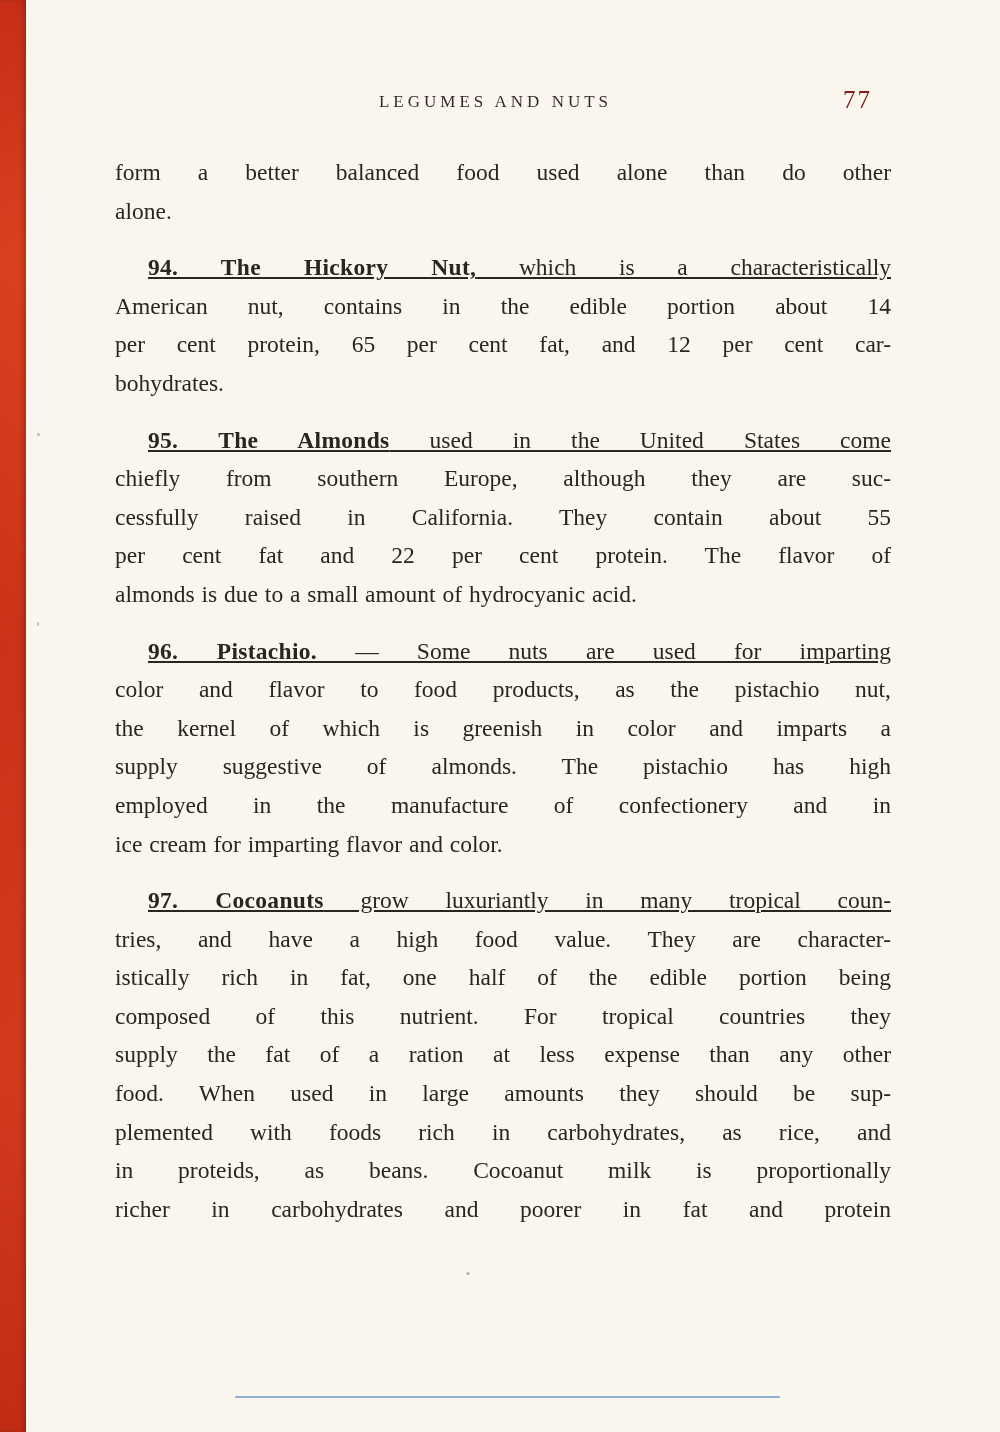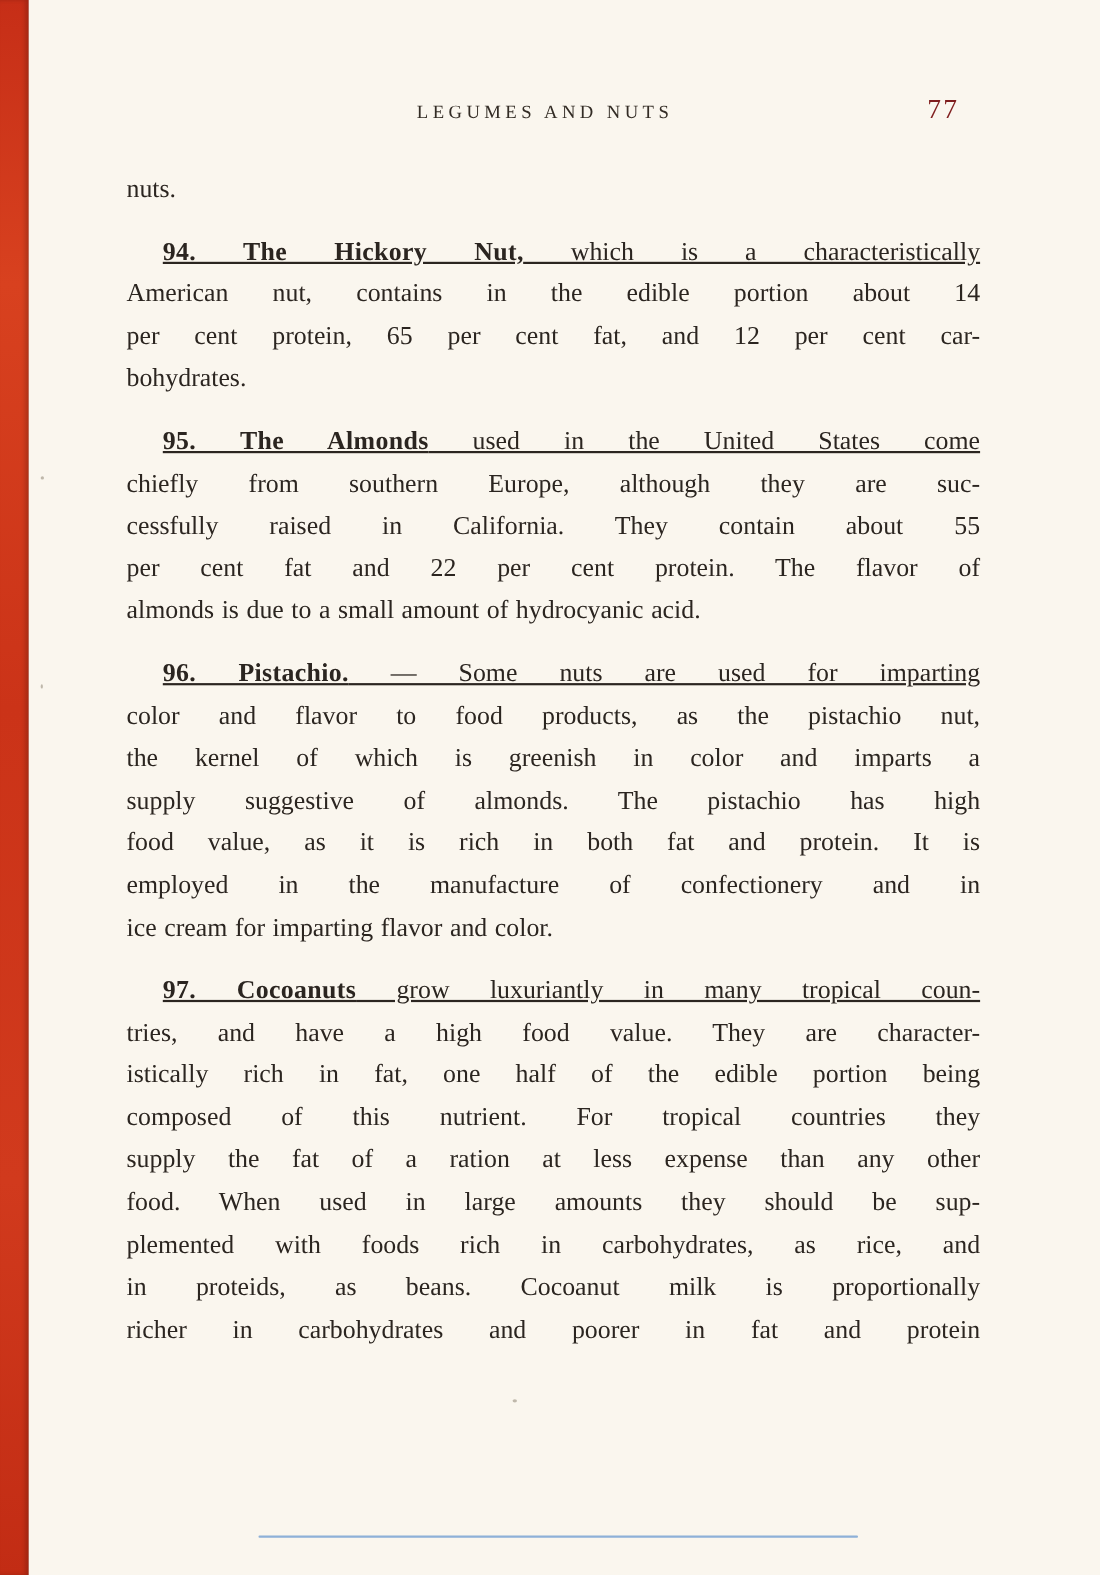--- a/index.html
+++ b/index.html
@@ -92,41 +92,41 @@
 
   <div class="red-edge"></div>
 
   <div class="header">
     <span class="running-title">LEGUMES AND NUTS</span>
     <span class="page-number">77</span>
   </div>
 
   <div class="text-block">
       <div class="para">
-        <div class="line last">nuts.</div>
+        <div class="line">form a better balanced food used alone than do other</div>
+        <div class="line last">alone.</div>
       </div>
       <div class="para">
         <div class="line first"><span class="bold">94. The Hickory Nut,</span> which is a characteristically</div>
         <div class="line">American nut, contains in the edible portion about 14</div>
         <div class="line">per cent protein, 65 per cent fat, and 12 per cent car-</div>
         <div class="line last">bohydrates.</div>
       </div>
       <div class="para">
         <div class="line first"><span class="bold">95. The Almonds</span> used in the United States come</div>
         <div class="line">chiefly from southern Europe, although they are suc-</div>
         <div class="line">cessfully raised in California. They contain about 55</div>
         <div class="line">per cent fat and 22 per cent protein. The flavor of</div>
         <div class="line last">almonds is due to a small amount of hydrocyanic acid.</div>
       </div>
       <div class="para">
         <div class="line first"><span class="bold">96. Pistachio.</span> — Some nuts are used for imparting</div>
         <div class="line">color and flavor to food products, as the pistachio nut,</div>
         <div class="line">the kernel of which is greenish in color and imparts a</div>
         <div class="line">supply suggestive of almonds. The pistachio has high</div>
-        <div class="line">food value, as it is rich in both fat and protein. It is</div>
         <div class="line">employed in the manufacture of confectionery and in</div>
         <div class="line last">ice cream for imparting flavor and color.</div>
       </div>
       <div class="para">
         <div class="line first"><span class="bold">97. Cocoanuts</span> grow luxuriantly in many tropical coun-</div>
         <div class="line">tries, and have a high food value. They are character-</div>
         <div class="line">istically rich in fat, one half of the edible portion being</div>
         <div class="line">composed of this nutrient. For tropical countries they</div>
         <div class="line">supply the fat of a ration at less expense than any other</div>
         <div class="line">food. When used in large amounts they should be sup-</div>

